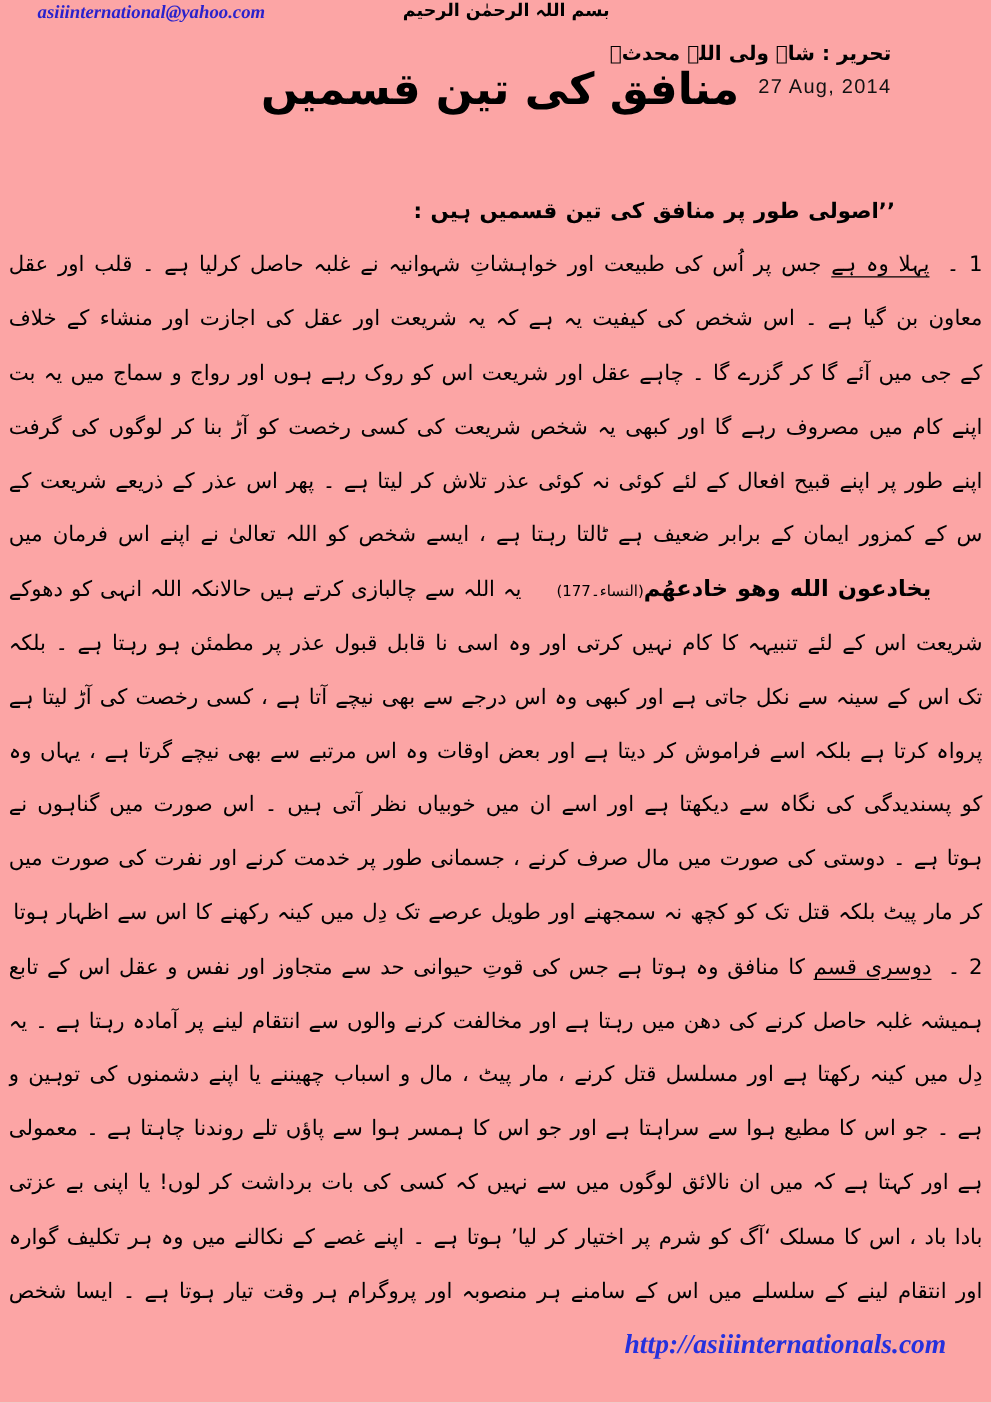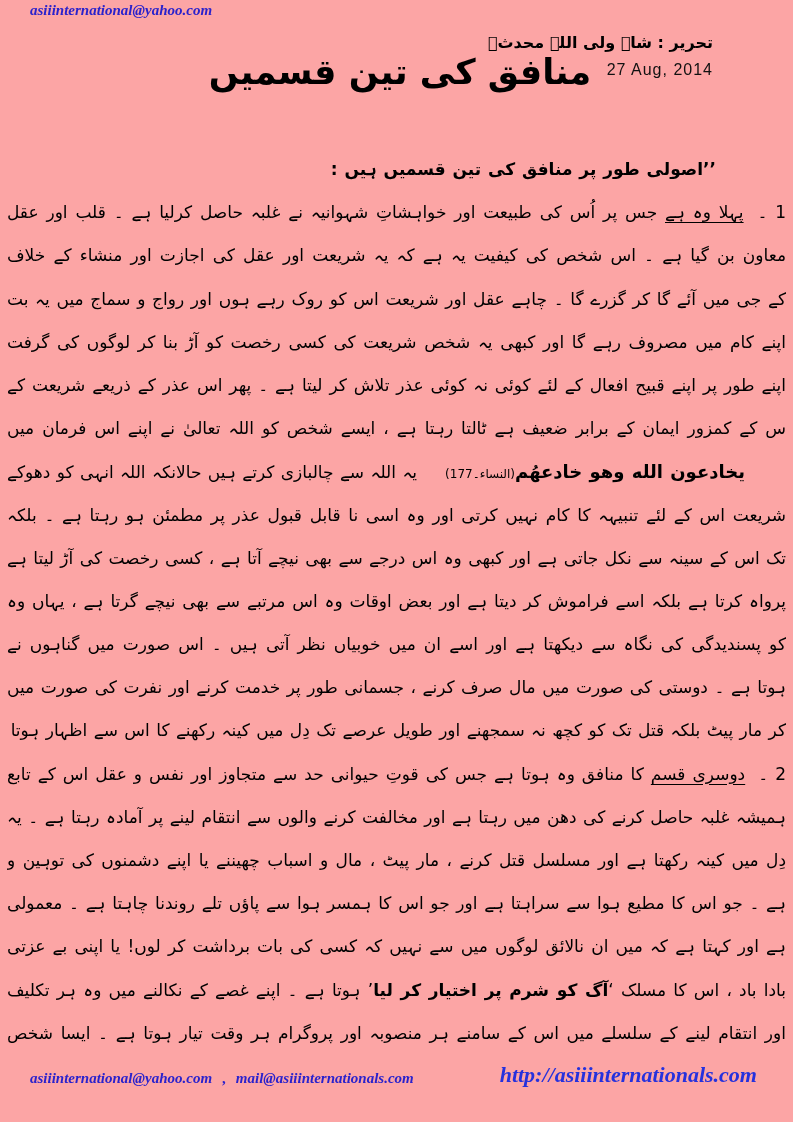--- a/index.html
+++ b/index.html
@@ -37,40 +37,41 @@
   }
   .line.rtl-right { text-align:left; text-align-last:right; }
   .line.heading { padding-right:70px; font-weight:bold; }
   .line.para-last { text-align:right; text-align-last:right; }
   .u { text-decoration:underline; text-underline-offset:4px; }
   .marker { font-weight:normal; padding-left:6px; }
   .verse-line { padding-right:22px; }
   .verse-ar { font-weight:bold; font-size:18px; }
   .verse-ref { font-size:12px; margin-inline-end:28px; }
   .verse-tr { font-size:17px; }
-  .bold-quote { font-weight:bold; }
+  .bold-quote { font-weight:normal; }
   
   .footer-left {
     position:absolute; left:30px; top:1070px;
     font-family:"Liberation Serif", serif; font-style:italic; font-weight:bold;
     font-size:15px; color:#2a22cc;
   }
   .footer-left .sep { font-style:normal; padding:0 10px; }
   .footer-right {
     position:absolute; right:36px; top:1062px;
     font-family:Liberation Serif, serif; font-style:italic; font-weight:bold;
     font-size:22px; color:#2531dd;
   }
 </style>
 </head>
 <body>
 
 <div class="page">
 
   <span class="top-email">asiiinternational@yahoo.com</span>
+  <div class="bismillah">بسم اللہ الرحمٰن الرحیم</div>
   <div class="doc-title">منافق کی تین قسمیں</div>
   <div class="byline">
     <div class="author">تحریر : شاہ ولی اللہ محدثؒ</div>
     <div class="date">27 Aug, 2014</div>
   </div>
 
   <div class="content">
 
     <div class="line rtl-right heading">’’اصولی طور پر منافق کی تین قسمیں ہیں :</div>
 
@@ -95,18 +96,15 @@
     <div class="line"><span class="marker">2 ۔</span> <span class="u">دوسری قسم</span> <span>کا منافق وہ ہوتا ہے جس کی قوتِ حیوانی حد سے متجاوز اور نفس و عقل اس کے تابع ہوتے ہیں ۔ ایسا شخص</span></div>
     <div class="line">ہمیشہ غلبہ حاصل کرنے کی دھن میں رہتا ہے اور مخالفت کرنے والوں سے انتقام لینے پر آمادہ رہتا ہے ۔ یہ شخص مدتوں اپنے</div>
     <div class="line">دِل میں کینہ رکھتا ہے اور مسلسل قتل کرنے ، مار پیٹ ، مال و اسباب چھیننے یا اپنے دشمنوں کی توہین و تذلیل کی فکر میں لگا رہتا</div>
     <div class="line">ہے ۔ جو اس کا مطیع ہوا سے سراہتا ہے اور جو اس کا ہمسر ہوا سے پاؤں تلے روندنا چاہتا ہے ۔ معمولی باتوں پر بھڑک اُٹھتا</div>
     <div class="line">ہے اور کہتا ہے کہ میں ان نالائق لوگوں میں سے نہیں کہ کسی کی بات برداشت کر لوں! یا اپنی بے عزتی گوارہ کر لوں! ہر چہ</div>
     <div class="line"><span>بادا باد ، اس کا مسلک ‘</span><span class="bold-quote">آگ کو شرم پر اختیار کر لیا</span><span>’ ہوتا ہے ۔ اپنے غصے کے نکالنے میں وہ ہر تکلیف گوارہ کر لیتا ہے اور کینہ</span></div>
     <div class="line">اور انتقام لینے کے سلسلے میں اس کے سامنے ہر منصوبہ اور پروگرام ہر وقت تیار ہوتا ہے ۔ ایسا شخص کسی قوم کی دوستی یا کسی</div>
 
   </div>
 
-  <div class="footer-left">
-    <span>asiiinternational@yahoo.com</span><span class="sep">,</span><span>mail@asiiinternationals.com</span>
-  </div>
   <div class="footer-right">http://asiiinternationals.com</div>
 
 </div>
 
 </body></html>

